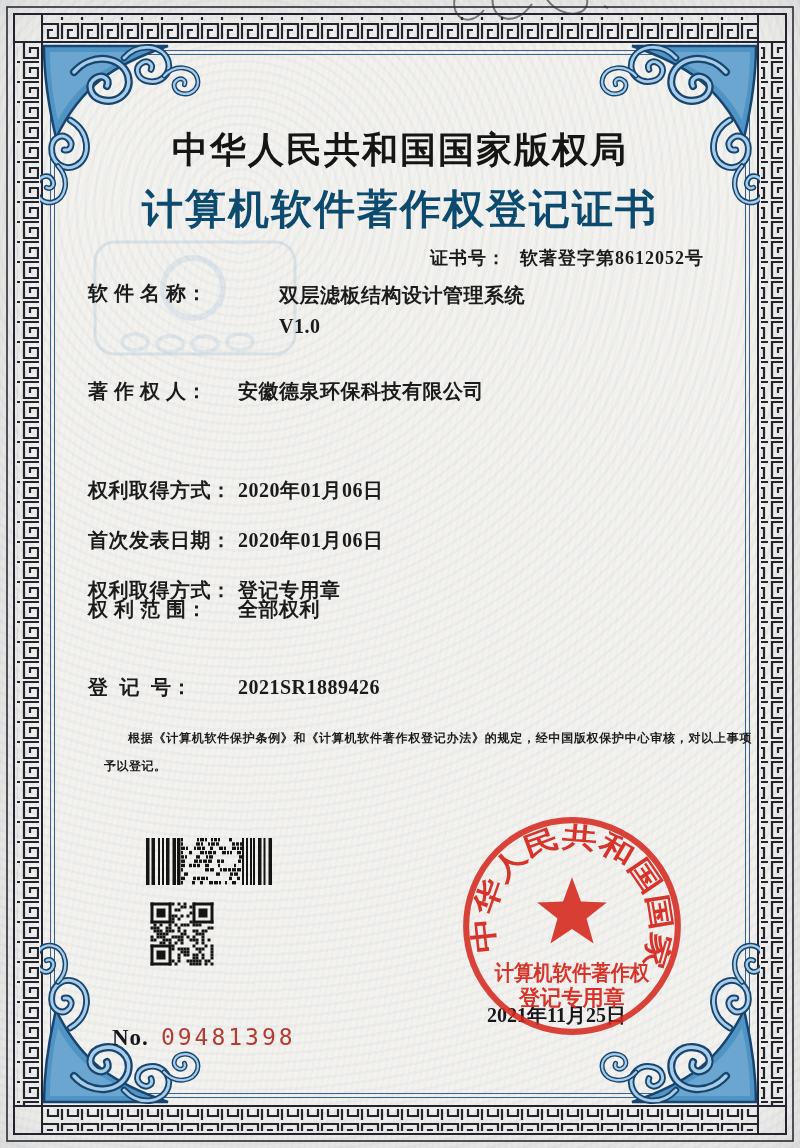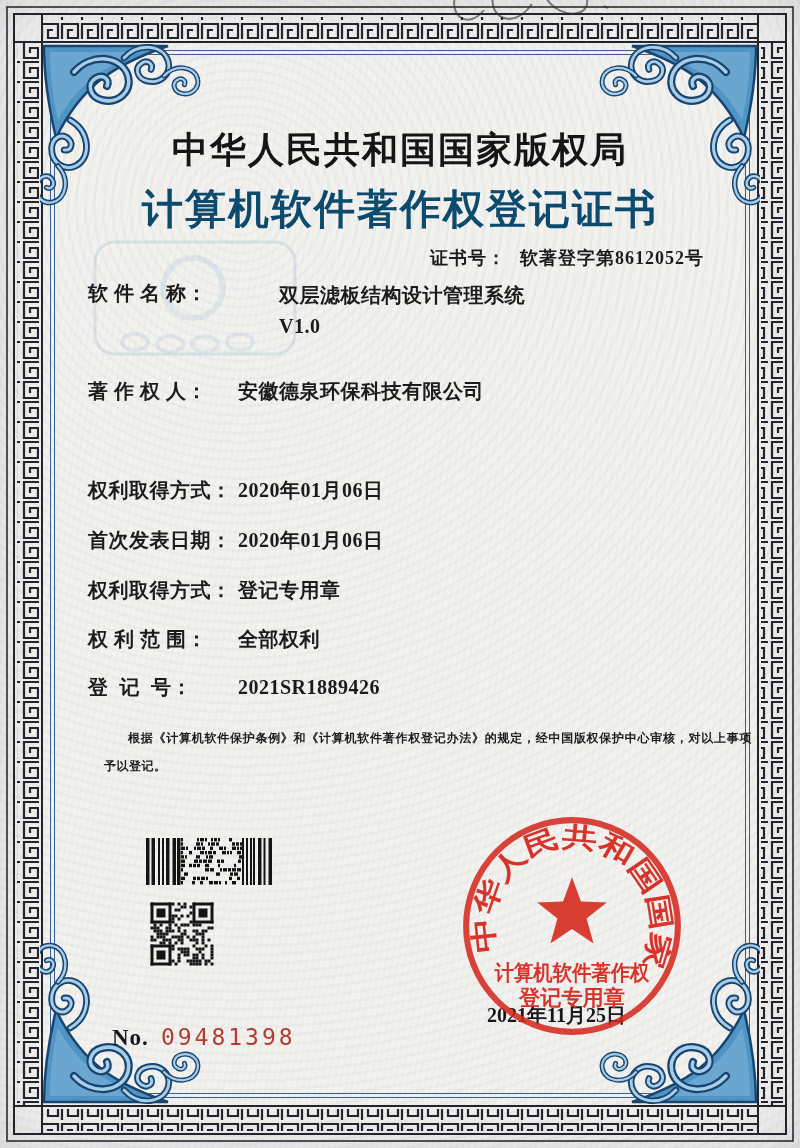--- a/index.html
+++ b/index.html
@@ -173,21 +173,21 @@
 </div>
 <div class="abs field-row" style="top:477px">
   <span class="lbl">权利取得方式：</span><span class="val">2020年01月06日</span>
 </div>
 <div class="abs field-row" style="top:527px">
   <span class="lbl">首次发表日期：</span><span class="val">2020年01月06日</span>
 </div>
 <div class="abs field-row" style="top:577px">
   <span class="lbl">权利取得方式：</span><span class="val">登记专用章</span>
 </div>
-<div class="abs field-row" style="top:626px">
+<div class="abs field-row" style="top:596px">
   <span class="lbl">权 利 范 围：</span><span class="val">全部权利</span>
 </div>
 <div class="abs field-row" style="top:674px">
   <span class="lbl">登  记  号：</span><span class="val">2021SR1889426</span>
 </div>
 
 <div class="abs body-par">根据《计算机软件保护条例》和《计算机软件著作权登记办法》的规定，经中国版权保护中心审核，对以上事项予以登记。</div>
 
 <svg class="abs barcode-wrap" id="barcode" width="128" height="47">
     <rect x="0" y="0" width="3.5" height="47" fill="#141414"></rect>

